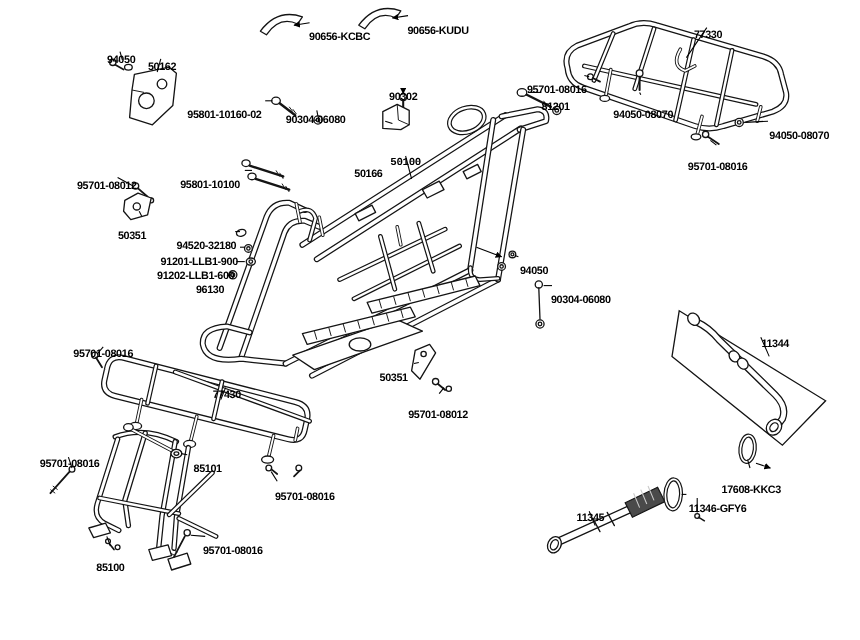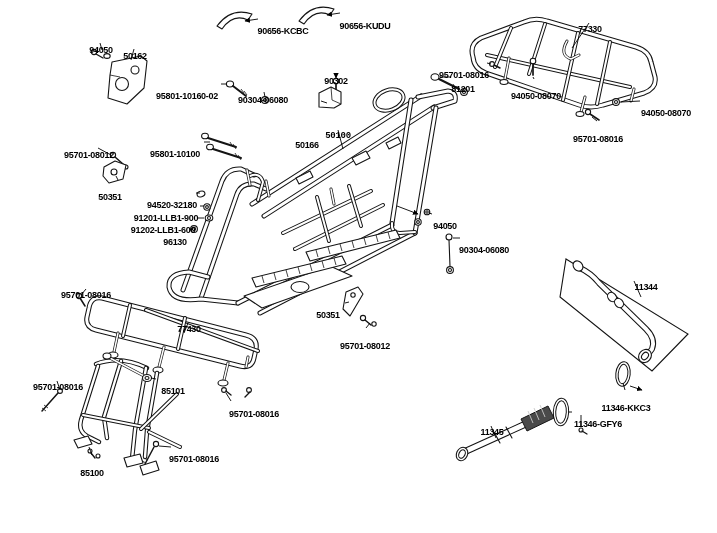--- a/index.html
+++ b/index.html
@@ -372,16 +372,16 @@
       <div class="plabel" style="left: 86px; top: 283px;">95701-08016</div>
       <div class="plabel" style="left: 189px; top: 317px;">77430</div>
       <div class="plabel" style="left: 328px; top: 303px;">50351</div>
       <div class="plabel" style="left: 365px; top: 334px;">95701-08012</div>
       <div class="plabel" style="left: 58px; top: 375px;">95701-08016</div>
       <div class="plabel" style="left: 173px; top: 379px;">85101</div>
       <div class="plabel" style="left: 254px; top: 402px;">95701-08016</div>
       <div class="plabel" style="left: 194px; top: 447px;">95701-08016</div>
       <div class="plabel" style="left: 92px; top: 461px;">85100</div>
       <div class="plabel" style="left: 492px; top: 420px; text-align: right;">11345</div>
-      <div class="plabel" style="left: 626px; top: 396px;">11346-KKC3</div>
+      <div class="plabel" style="left: 626px; top: 396px;">17608-KKC3</div>
       <div class="plabel" style="left: 598px; top: 412px;">11346-GFY6</div>
     </div>
 </div>
 
 </body></html>

